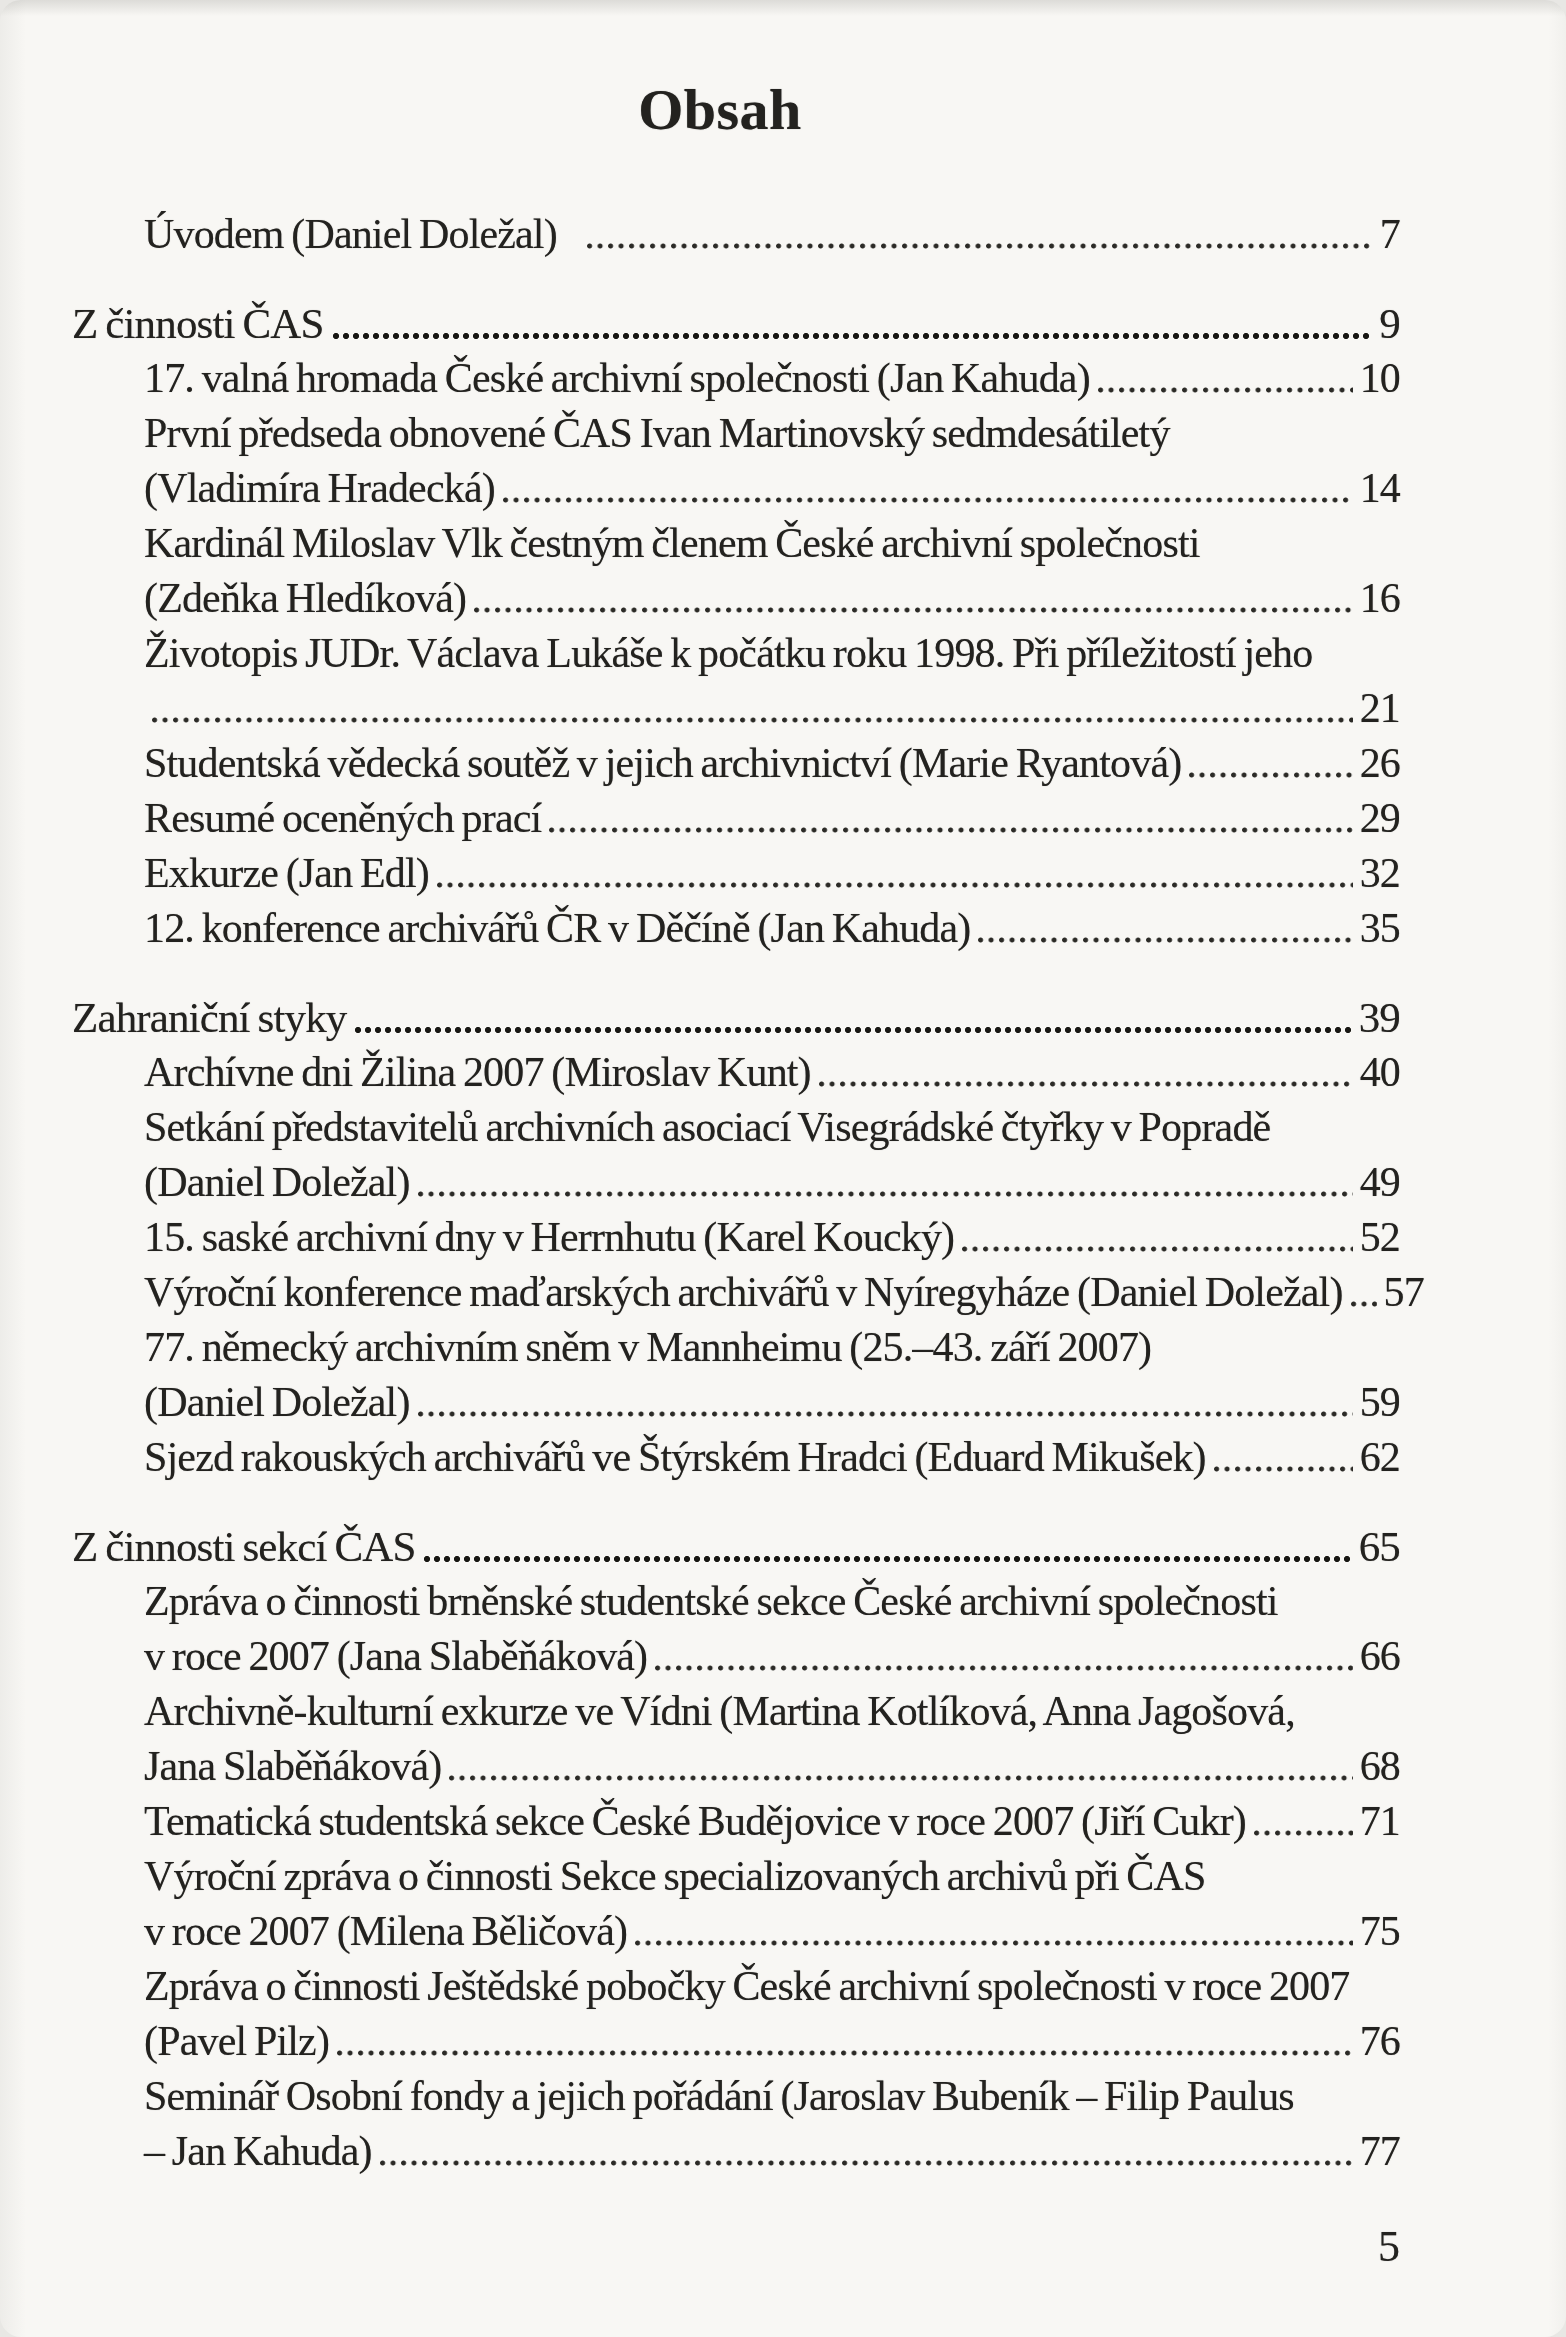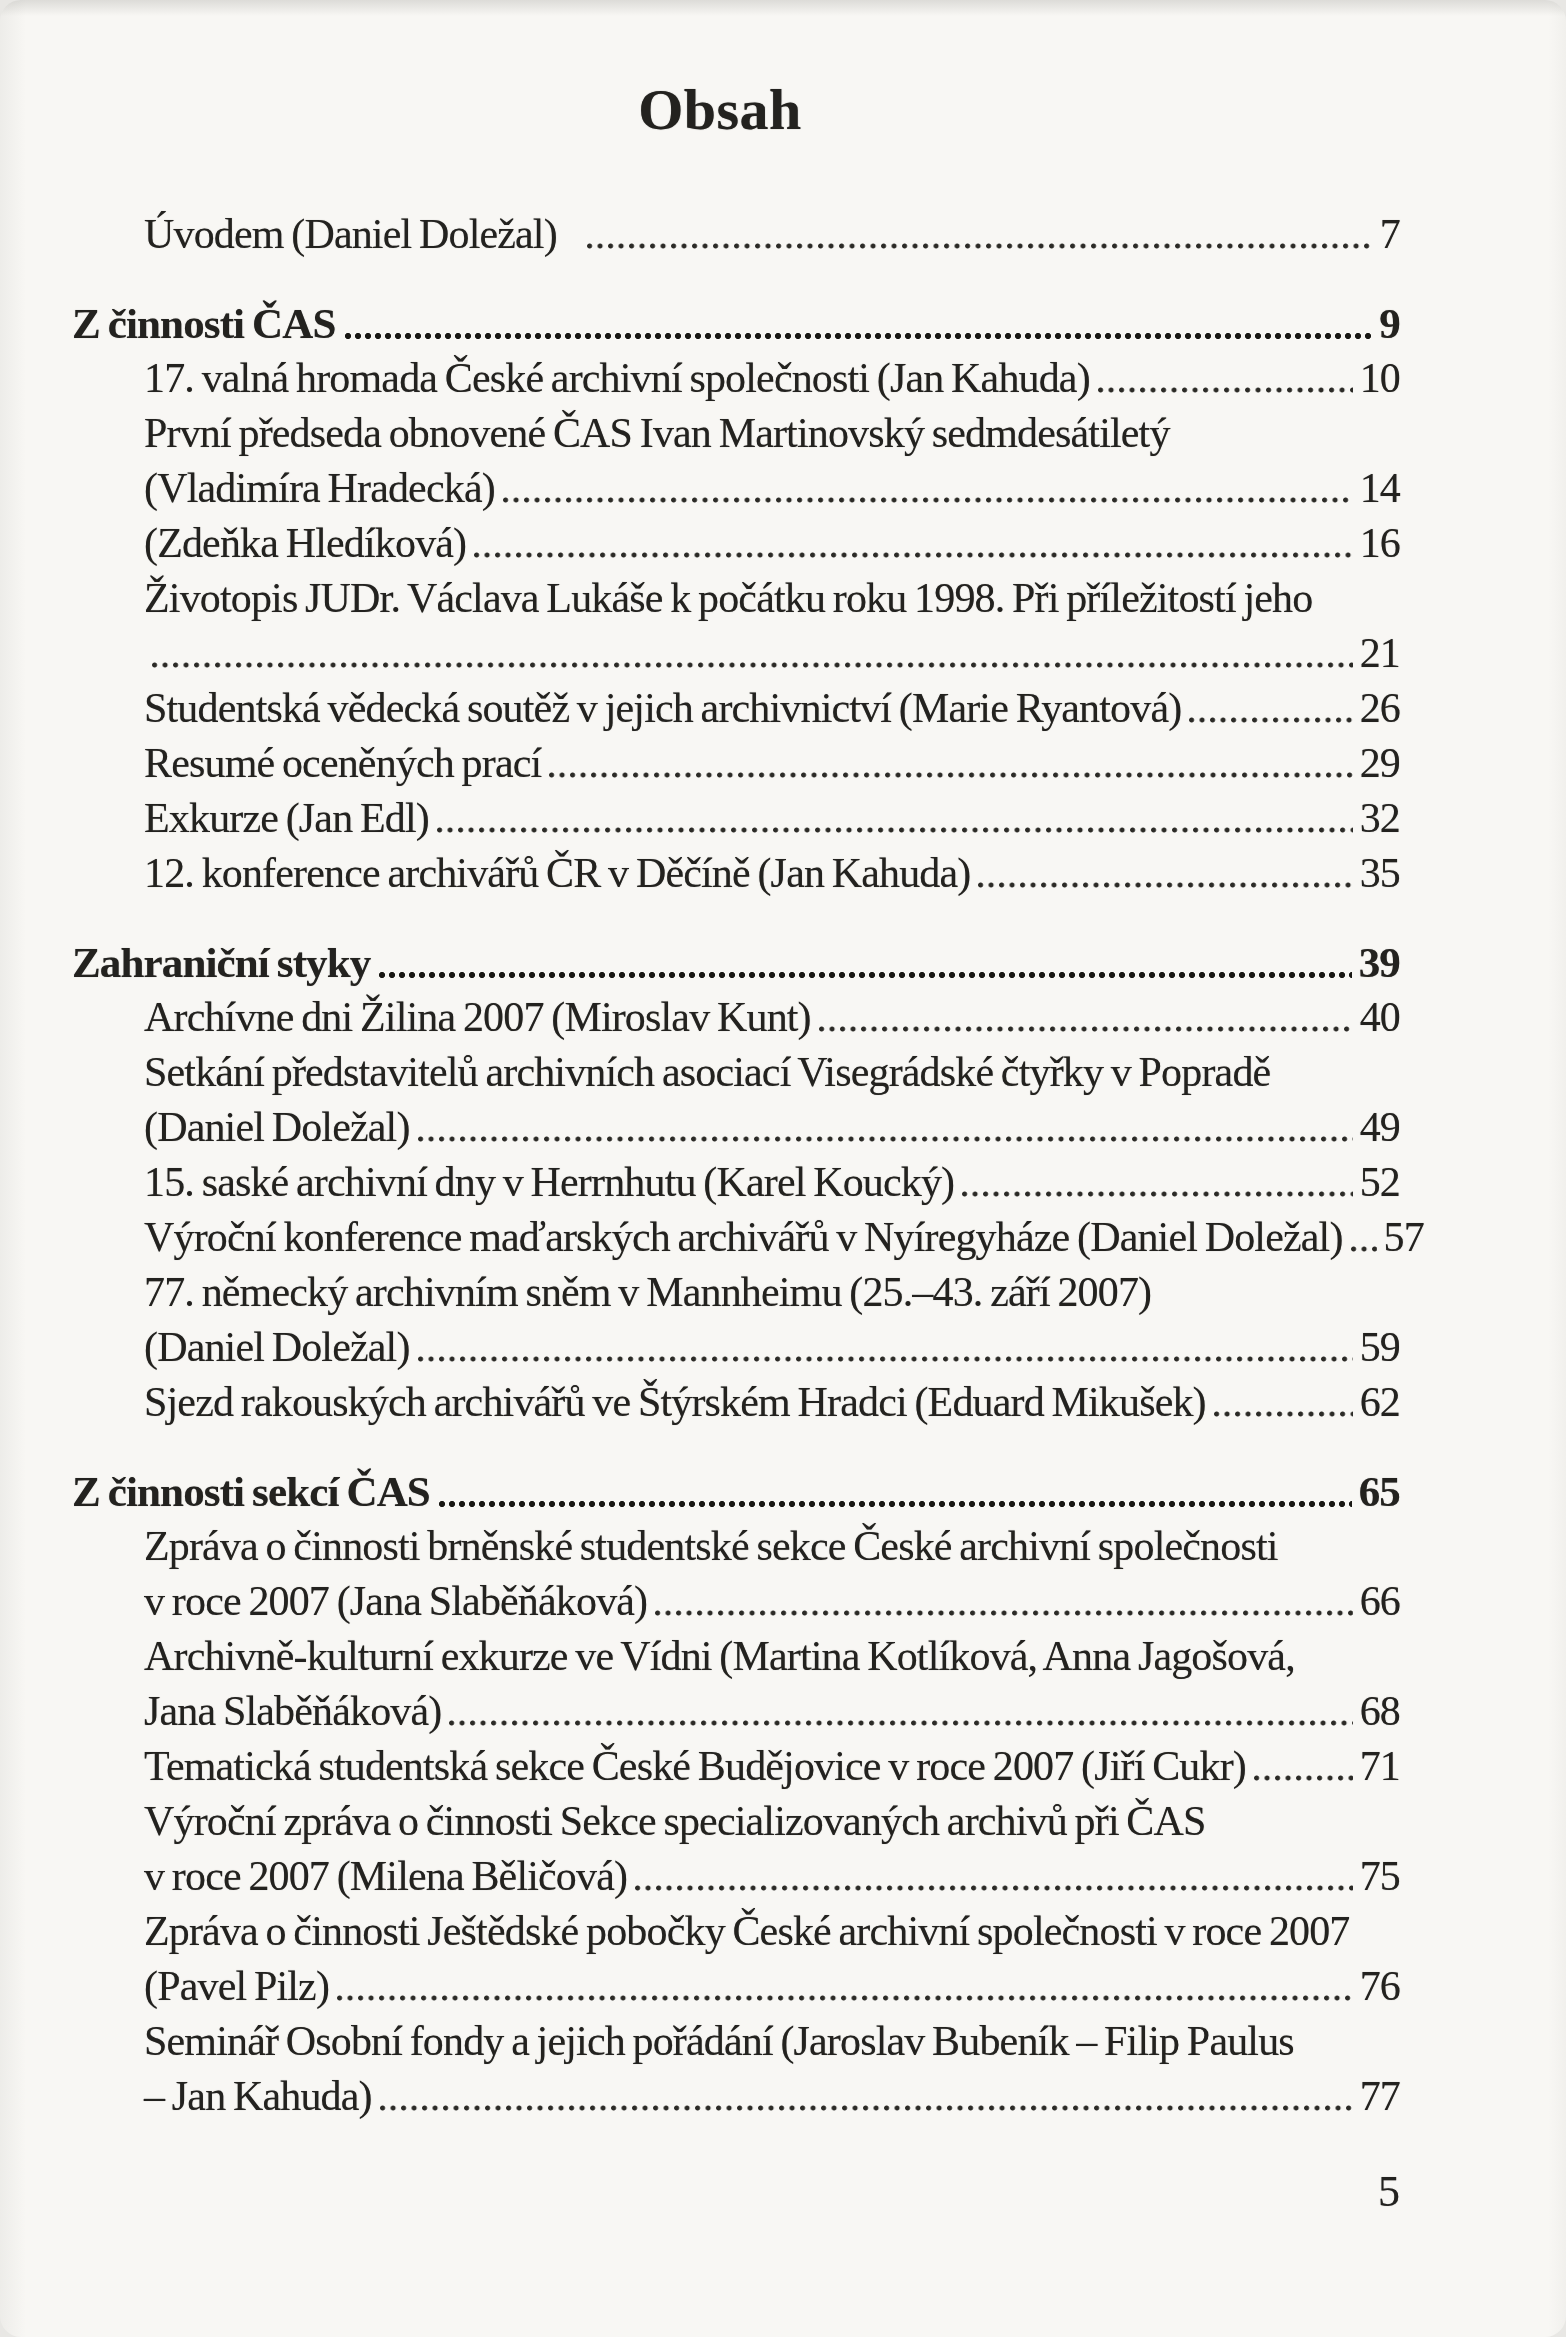--- a/index.html
+++ b/index.html
@@ -50,21 +50,21 @@
     background-image:radial-gradient(circle at 2.6px 7px, var(--ink-soft) 2.1px, rgba(0,0,0,0) 2.9px);
     background-size:10.5px 14px;background-repeat:repeat-x;
     background-position:left bottom;
   }
   .num{padding-left:2px;}
   .entry{padding-left:72px;}
   .intro{margin-top:0;}
   .intro .leader{margin-left:30px;}  
   .section{margin-top:0;}
   .heading-row{
-    font-weight:bold;font-size:43px;margin-top:34px;
+    font-weight:normal;font-size:43px;margin-top:34px;
   }
   .heading-row .leader{
     background-image:radial-gradient(circle at 3px 7px, #181713 2.7px, rgba(0,0,0,0) 3.5px);
     background-size:10px 14px;margin-bottom:8px;margin-left:9px;
   }
   .folio{
     margin-top:46px;
     text-align:right;
     font-size:44px;line-height:1;
     text-shadow:0 0 0.8px rgba(35,34,31,0.5);
@@ -103,20 +103,24 @@
 
   </div>
             <div class="row">
     <span class="txt">(Vladimíra Hradecká)</span>
     <span class="leader"></span>
     <span class="num">14</span>
   </div>
           </div>
           <div class="entry">
             <div class="row">
+    <span class="txt">Kardinál Miloslav Vlk čestným členem České archivní společnosti</span>
+
+  </div>
+            <div class="row">
     <span class="txt">(Zdeňka Hledíková)</span>
     <span class="leader"></span>
     <span class="num">16</span>
   </div>
           </div>
           <div class="entry">
             <div class="row">
     <span class="txt">Životopis JUDr. Václava Lukáše k počátku roku 1998. Při příležitostí jeho</span>
 
   </div>

